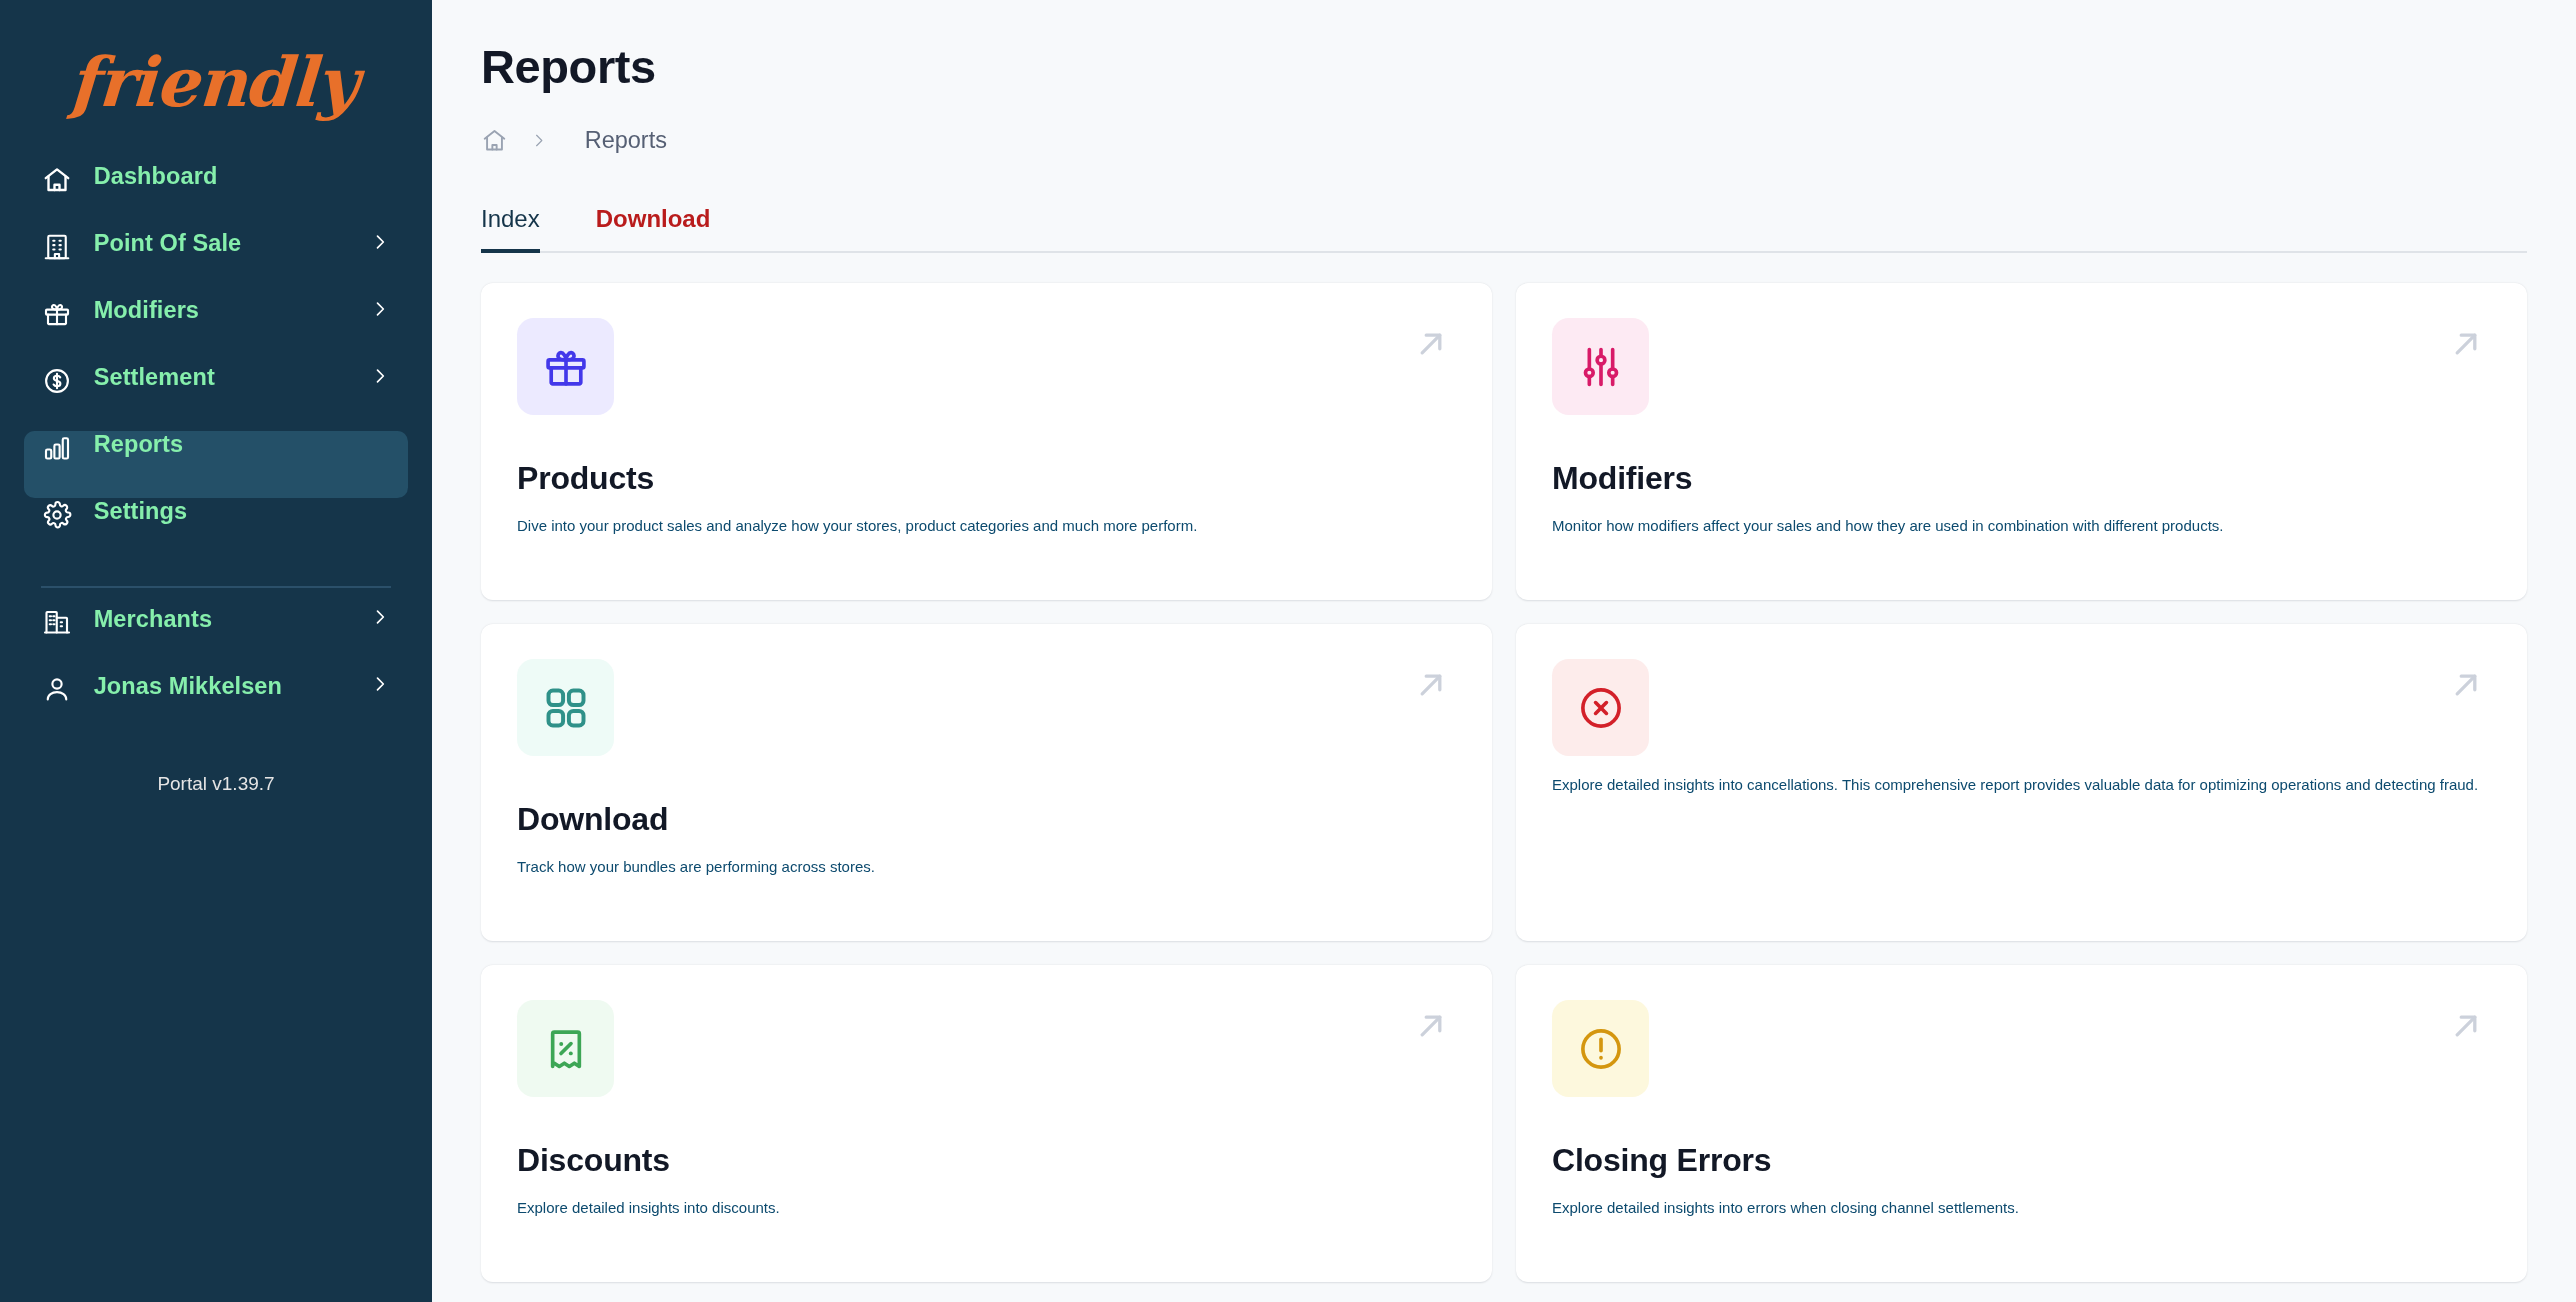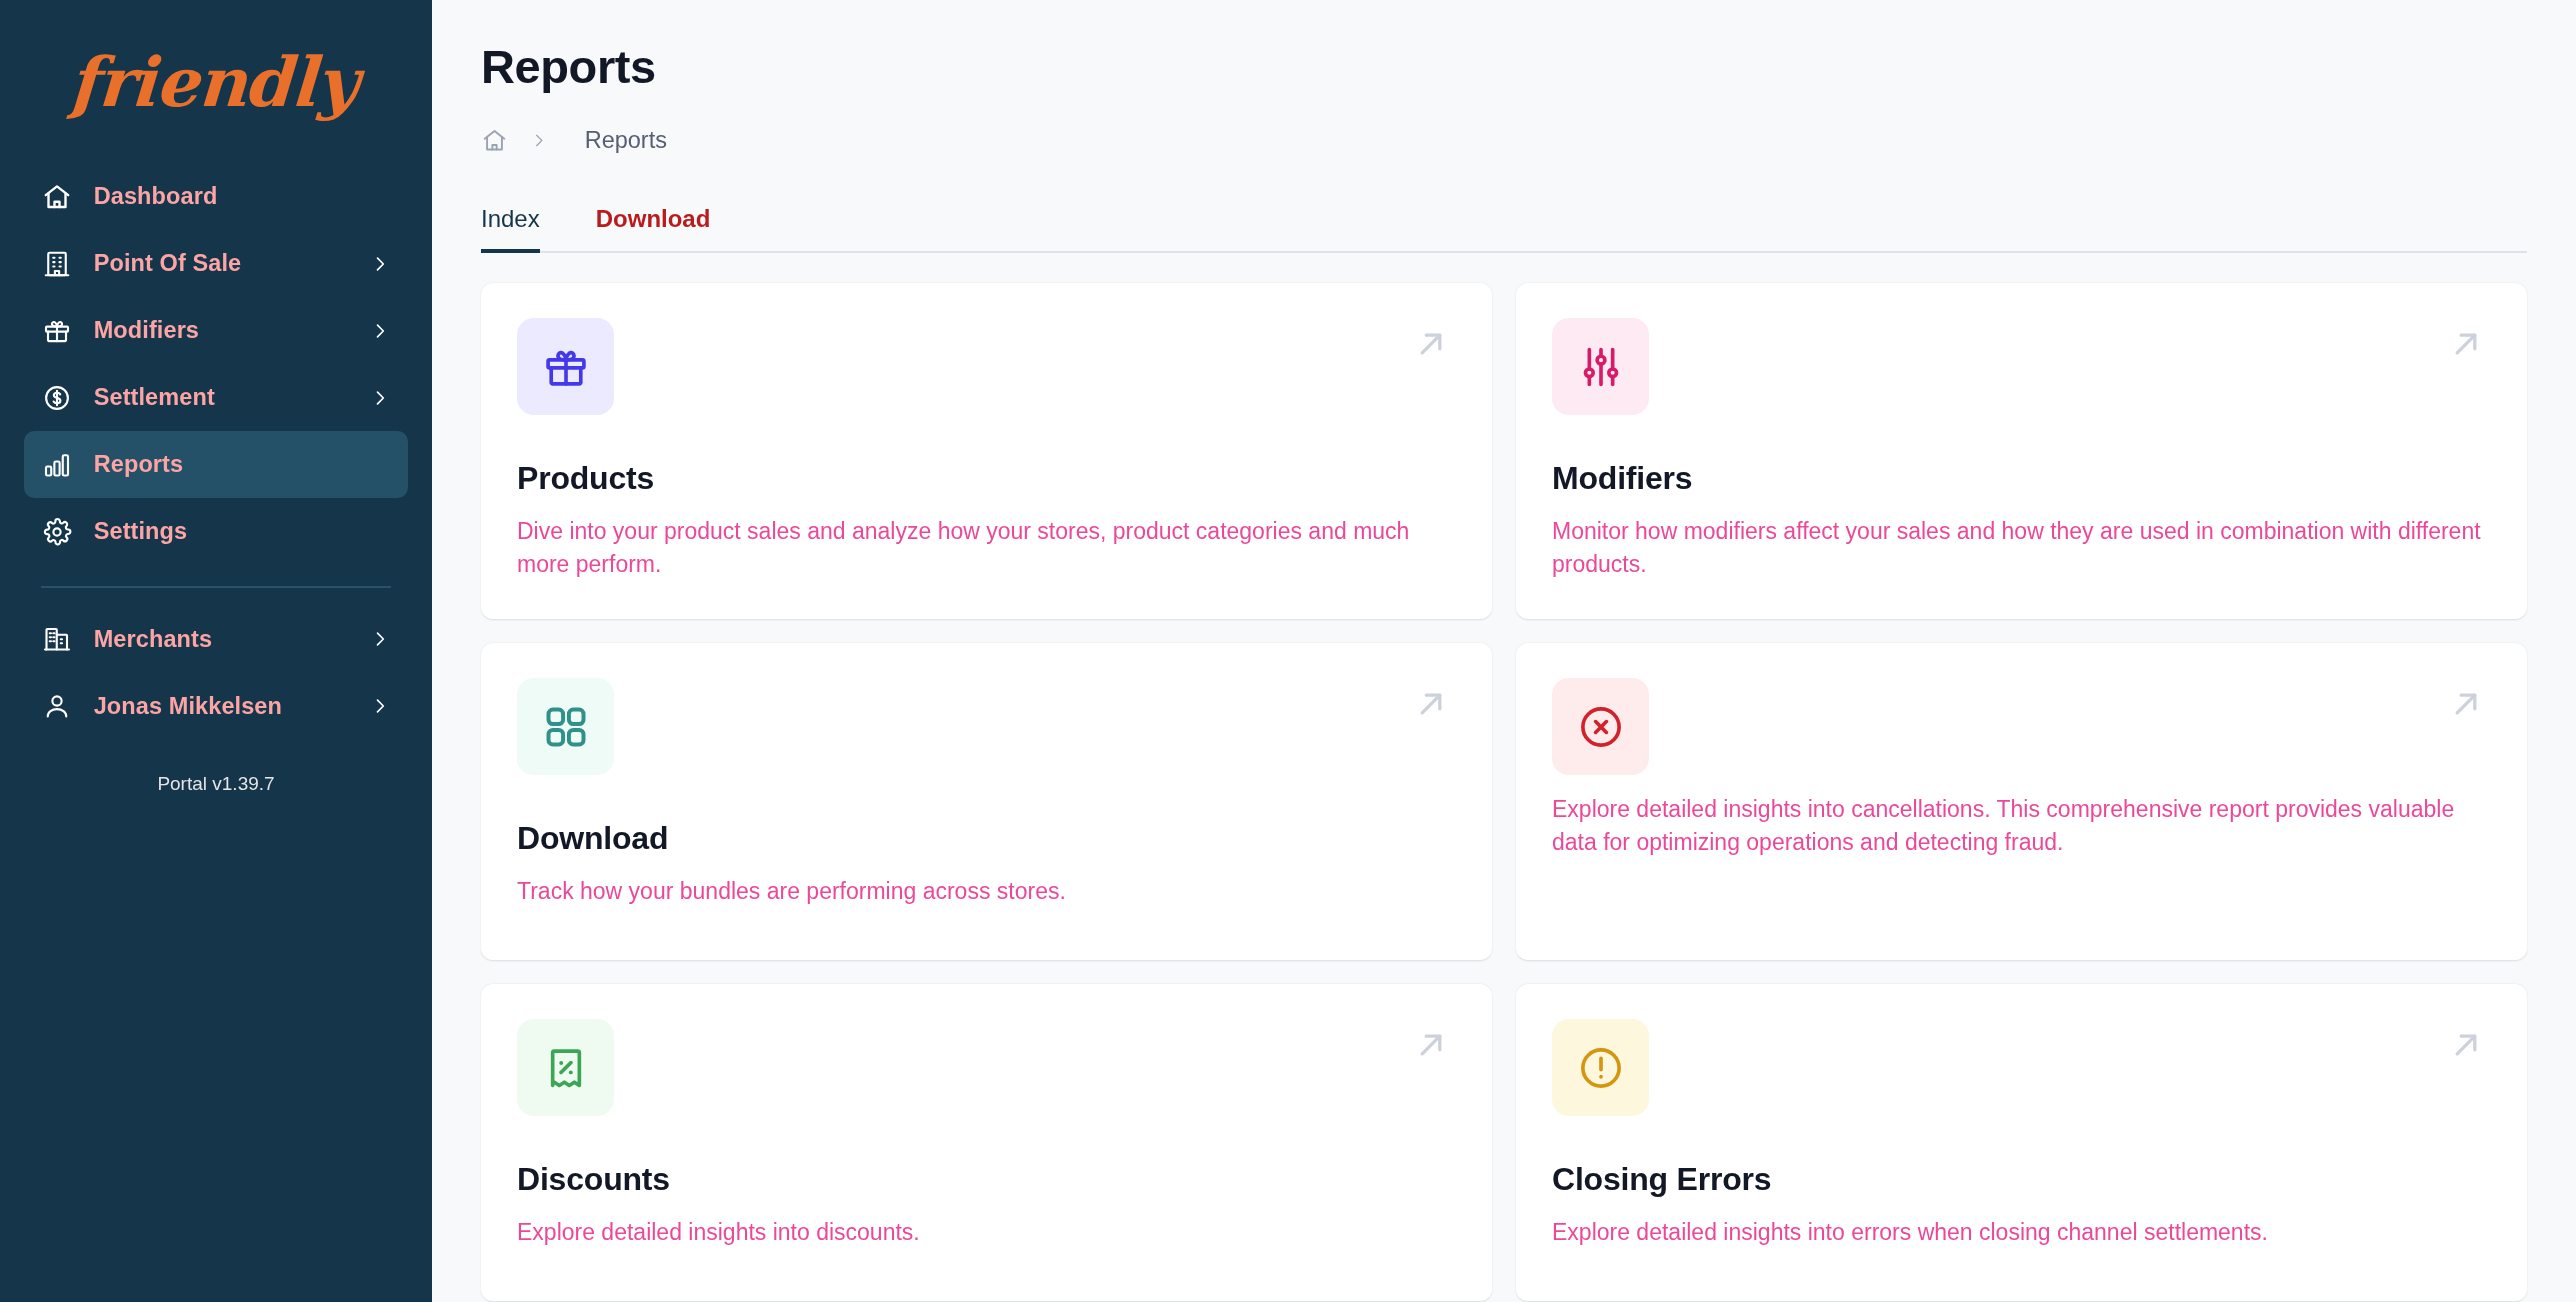--- a/index.html
+++ b/index.html
@@ -29,25 +29,25 @@
     font-family: "DejaVu Serif", serif;
     font-style: italic;
     font-weight: bold;
     font-size: 68px;
     color: #e8702a;
     letter-spacing: -1.5px;
     transform: skewX(-6deg);
   }
   .nav { display: flex; flex-direction: column; }
   .nav-item {
-    display: flex; align-items: center;
+    display: flex; align-items: flex-start;
     height: 67px;
     padding: 0 16.7px;
     border-radius: 10.6px;
-    color: #fca5a5;
+    color: #86efac;
     cursor: pointer;
     position: relative;
   }
   .nav-item.active { background: #245068; }
   .nav-icon {
     width: 33px; height: 33px;
     flex: 0 0 33px;
     display: flex; align-items: center; justify-content: center;
     margin-right: 20px;
   }
@@ -150,23 +150,23 @@
   }
   .card-arrow svg { width: 44px; height: 44px; display: block; }
   .card-title {
     font-size: 32px;
     font-weight: bold;
     color: #121826;
     margin-top: 45px;
     letter-spacing: -0.2px;
   }
   .card-desc {
-    font-size: 23px;
+    font-size: 15px;
     line-height: 1.42;
-    color: #ec4899;
+    color: #0c4a6e;
     margin-top: 18px;
     max-width: 932px;
   }
 </style>
 </head>
 <body>
 
 <div class="app">
 
   <aside class="sidebar">

